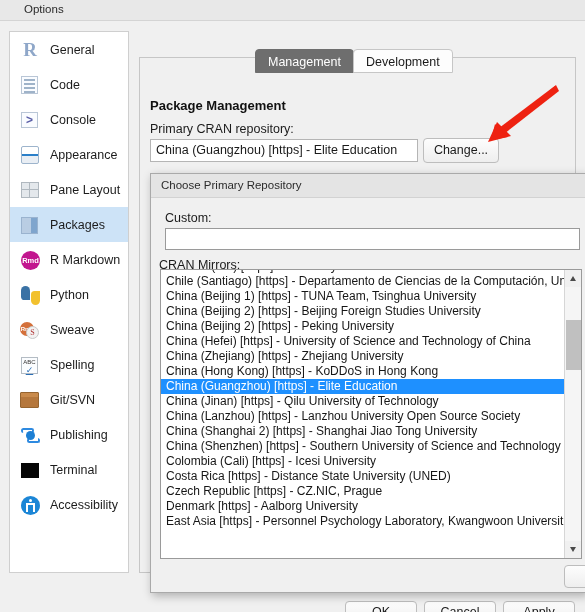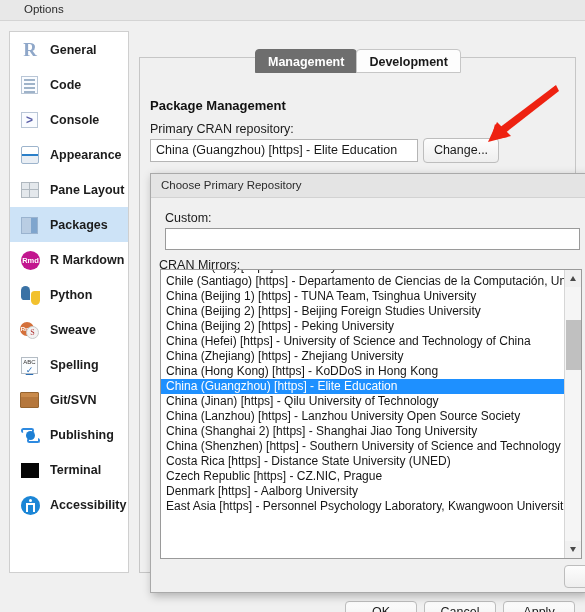--- a/index.html
+++ b/index.html
@@ -35,21 +35,21 @@
   .sidebar {
     position:absolute; left:9px; top:10px; width:120px; height:542px;
     background:#ffffff;
     border:1px solid #cfcfcf;
   }
   .side-item {
     position:relative; height:35px; display:flex; align-items:center;
     padding-left:10px; cursor:default;
   }
   .side-item.selected { background:#cde3f7; }
-  .side-label { margin-left:10px; font-size:12.5px; color:#1c1c1c; white-space:nowrap;font-weight:bold; }
+  .side-label { margin-left:10px; font-size:12.5px; color:#1c1c1c; white-space:nowrap; }
   .ico { width:20px; height:20px; flex:0 0 20px; position:relative; }
 
   
   .ico-r { font-family:"Liberation Serif", serif; font-weight:bold; font-size:19px;
            color:#8fa7c9; line-height:20px; text-align:center; }
   .ico-code { border:1px solid #b9c6d6; background:#fafcff; width:17px;height:18px;margin:1px 0 0 1px;}
   .ico-code i { display:block; height:1.5px; background:#9fb3c9; margin:2.5px 2px 0 2px; }
   .ico-console { border:1px solid #b9c6d6; background:#fafcff; width:17px;height:16px;margin:2px 0 0 1px;
                  color:#5b5fa8; font-size:12px; font-weight:bold; text-align:center; line-height:14px;}
   .ico-appear { width:18px;height:18px;margin:1px;border-radius:2px;
@@ -87,21 +87,21 @@
   .ico-acc{width:19px;height:19px;margin:1px;border-radius:50%;background:#1c86d6;position:relative;}
   .ico-acc i{position:absolute;left:8px;top:3px;width:3px;height:3px;border-radius:50%;background:#fff;}
   .ico-acc u{position:absolute;left:5px;top:7px;width:9px;height:9px;
      border-top:2px solid #fff;border-left:2px solid #fff;border-right:2px solid #fff;}
 
   
   .panel {
     position:absolute; left:139px; top:36px; width:437px; height:516px;
     border:1px solid #c6c6c6; background:#f0f0f0;
   }
-  .tabs { position:absolute; left:255px; top:28px; height:40px; display:flex; z-index:5;font-weight:bold; }
+  .tabs { position:absolute; left:255px; top:28px; height:40px; display:flex; z-index:5; }
   .tab {
     height:24px; line-height:24px; padding:0 12px; font-size:12.5px;
     border:1px solid #c6c6c6; border-radius:4px 4px 0 0; cursor:default;
   }
   .tab.active { background:#6e6e6e; color:#ffffff; border-color:#6e6e6e; }
   .tab.inactive { background:#fdfdfd; color:#1a1a1a; margin-left:-1px; }
 
   .section-title { position:absolute; left:150px; top:77px; font-size:13px; font-weight:bold; color:#111; }
   .field-label { position:absolute; left:150px; top:101px; font-size:12.5px; color:#1a1a1a; }
   .repo-input {
@@ -334,20 +334,21 @@
             <div class="row">China (Beijing 2) [https] - Beijing Foreign Studies University</div>
             <div class="row">China (Beijing 2) [https] - Peking University</div>
             <div class="row">China (Hefei) [https] - University of Science and Technology of China</div>
             <div class="row">China (Zhejiang) [https] - Zhejiang University</div>
             <div class="row">China (Hong Kong) [https] - KoDDoS in Hong Kong</div>
             <div class="row sel">China (Guangzhou) [https] - Elite Education</div>
             <div class="row">China (Jinan) [https] - Qilu University of Technology</div>
             <div class="row">China (Lanzhou) [https] - Lanzhou University Open Source Society</div>
             <div class="row">China (Shanghai 2) [https] - Shanghai Jiao Tong University</div>
             <div class="row">China (Shenzhen) [https] - Southern University of Science and Technology</div>
+            <div class="row">Colombia (Cali) [https] - Icesi University</div>
             <div class="row">Costa Rica [https] - Distance State University (UNED)</div>
             <div class="row">Czech Republic [https] - CZ.NIC, Prague</div>
             <div class="row">Denmark [https] - Aalborg University</div>
             <div class="row">East Asia [https] - Personnel Psychology Laboratory, Kwangwoon Universit</div>
           </div>
       </div>
       <div class="vscroll">
         <div class="sb-arrow up">
             <i class="tri"></i>
           </div>

